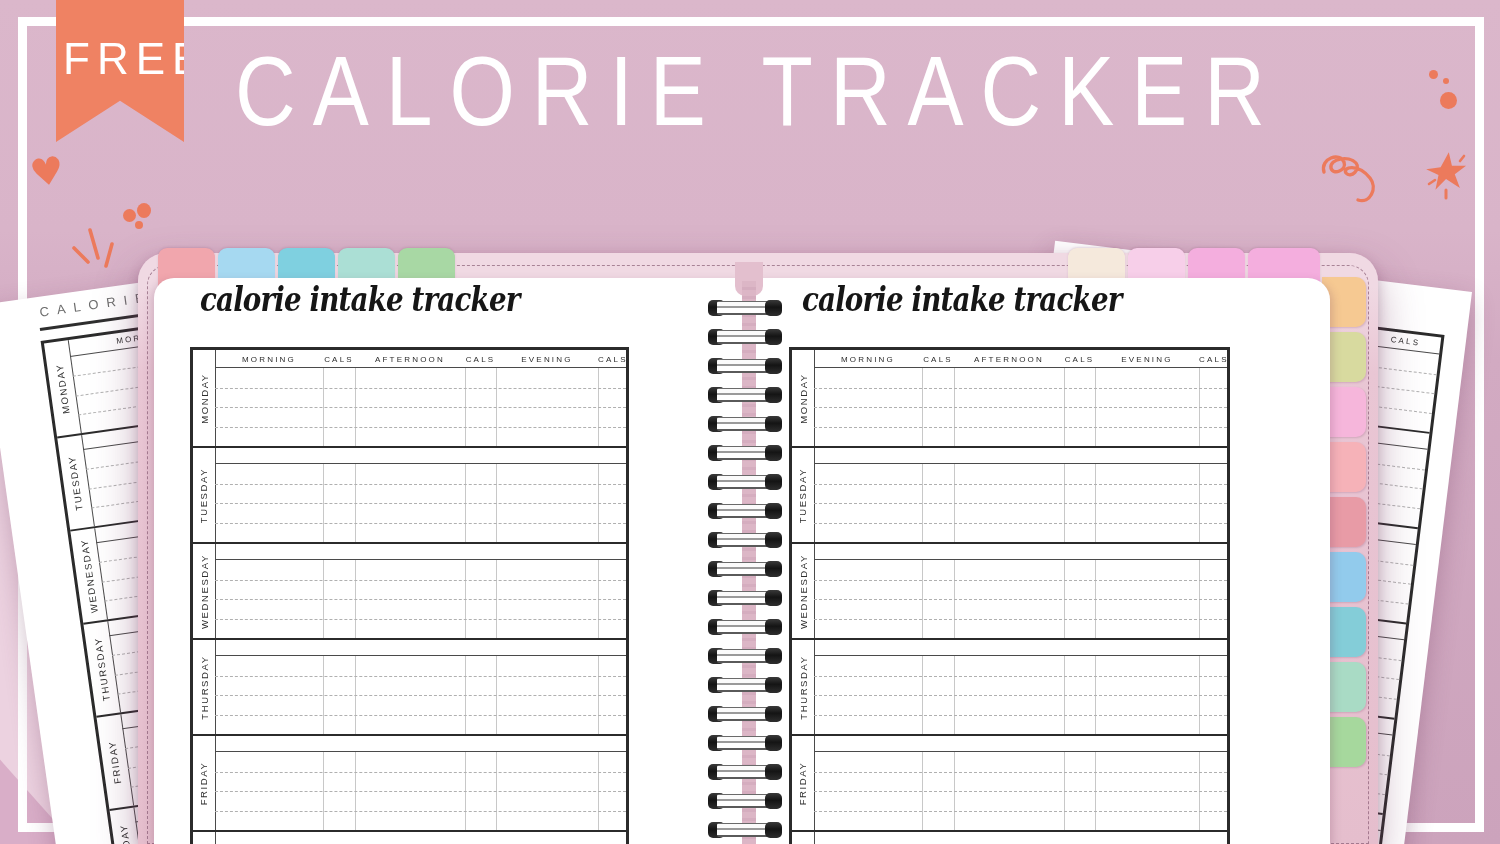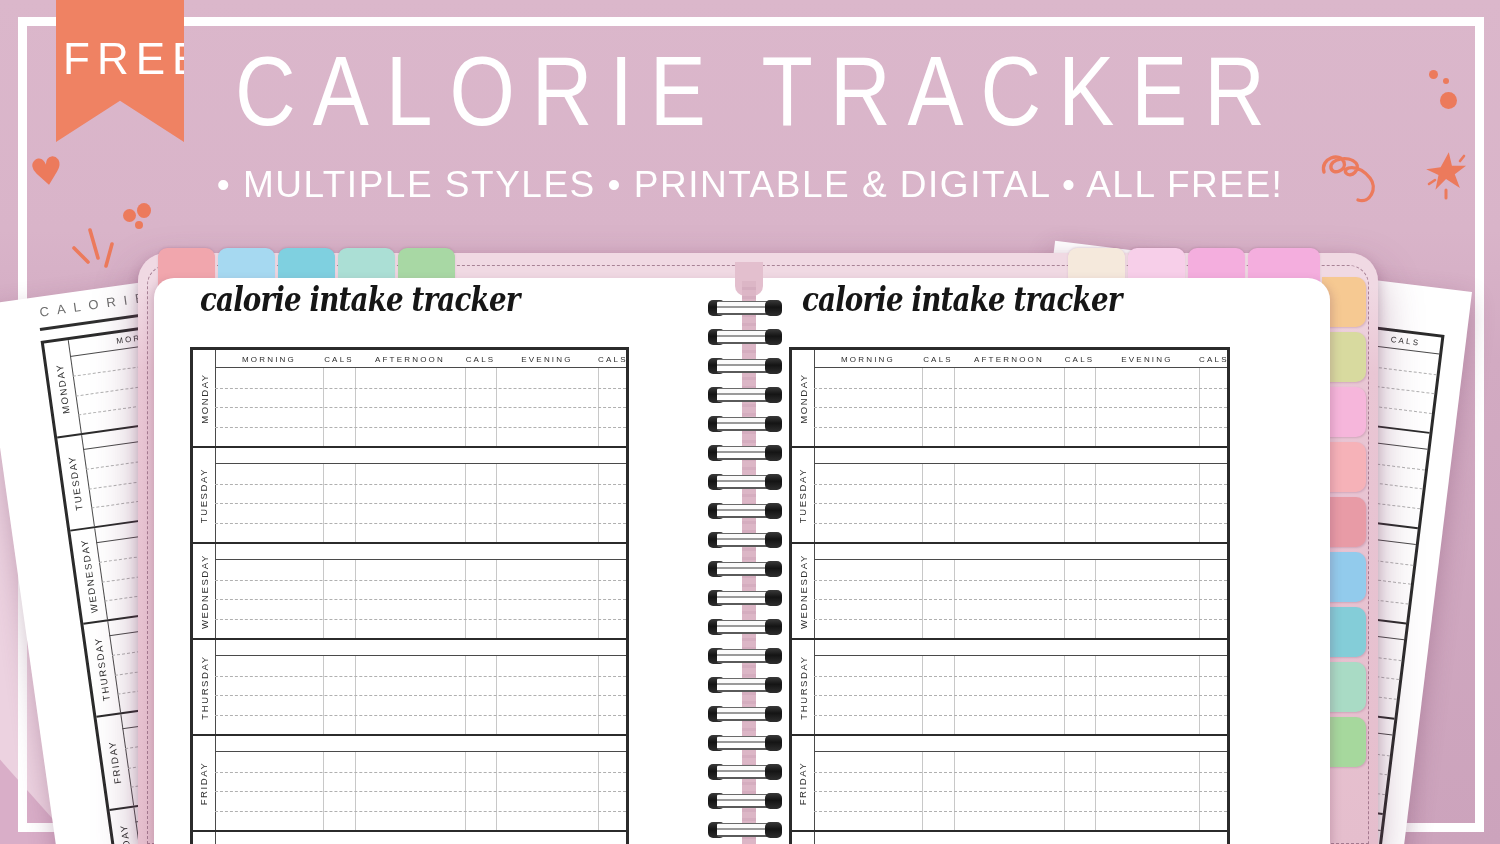--- a/index.html
+++ b/index.html
@@ -88,21 +88,20 @@
 <div class="stage">
   <div class="bg-wedge"></div>
   <div class="bg-corner"></div>
   <div class="frame"></div>
 
   <header class="banner">
     <div class="ribbon">
       <span>FREE</span>
     </div>
     <h1 class="title">CALORIE TRACKER</h1>
-    <p class="subtitle">• MULTIPLE STYLES • PRINTABLE &amp; DIGITAL • ALL FREE!</p>
 
     <span class="doodle heart">♥</span>
     <span class="dot" style="left:123px;top:209px;width:13px;height:13px;"></span>
     <span class="dot" style="left:137px;top:203px;width:14px;height:15px;"></span>
     <span class="dot" style="left:135px;top:221px;width:8px;height:8px;"></span>
     <span class="dot" style="left:1429px;top:70px;width:9px;height:9px;"></span>
     <span class="dot" style="left:1443px;top:78px;width:6px;height:6px;"></span>
     <span class="dot" style="left:1440px;top:92px;width:17px;height:17px;"></span>
     <svg class="doodle" style="left:1318px;top:150px;" width="72" height="68" viewBox="0 0 72 68">
       <path d="M6,22 C2,8 22,2 26,12 C29,20 15,26 13,18 C11,9 31,5 38,13 C43,19 33,29 28,23 C24,17 40,13 52,28 C60,38 52,54 40,50" fill="none" stroke="#ec7a5c" stroke-width="3.4" stroke-linecap="round"></path>

